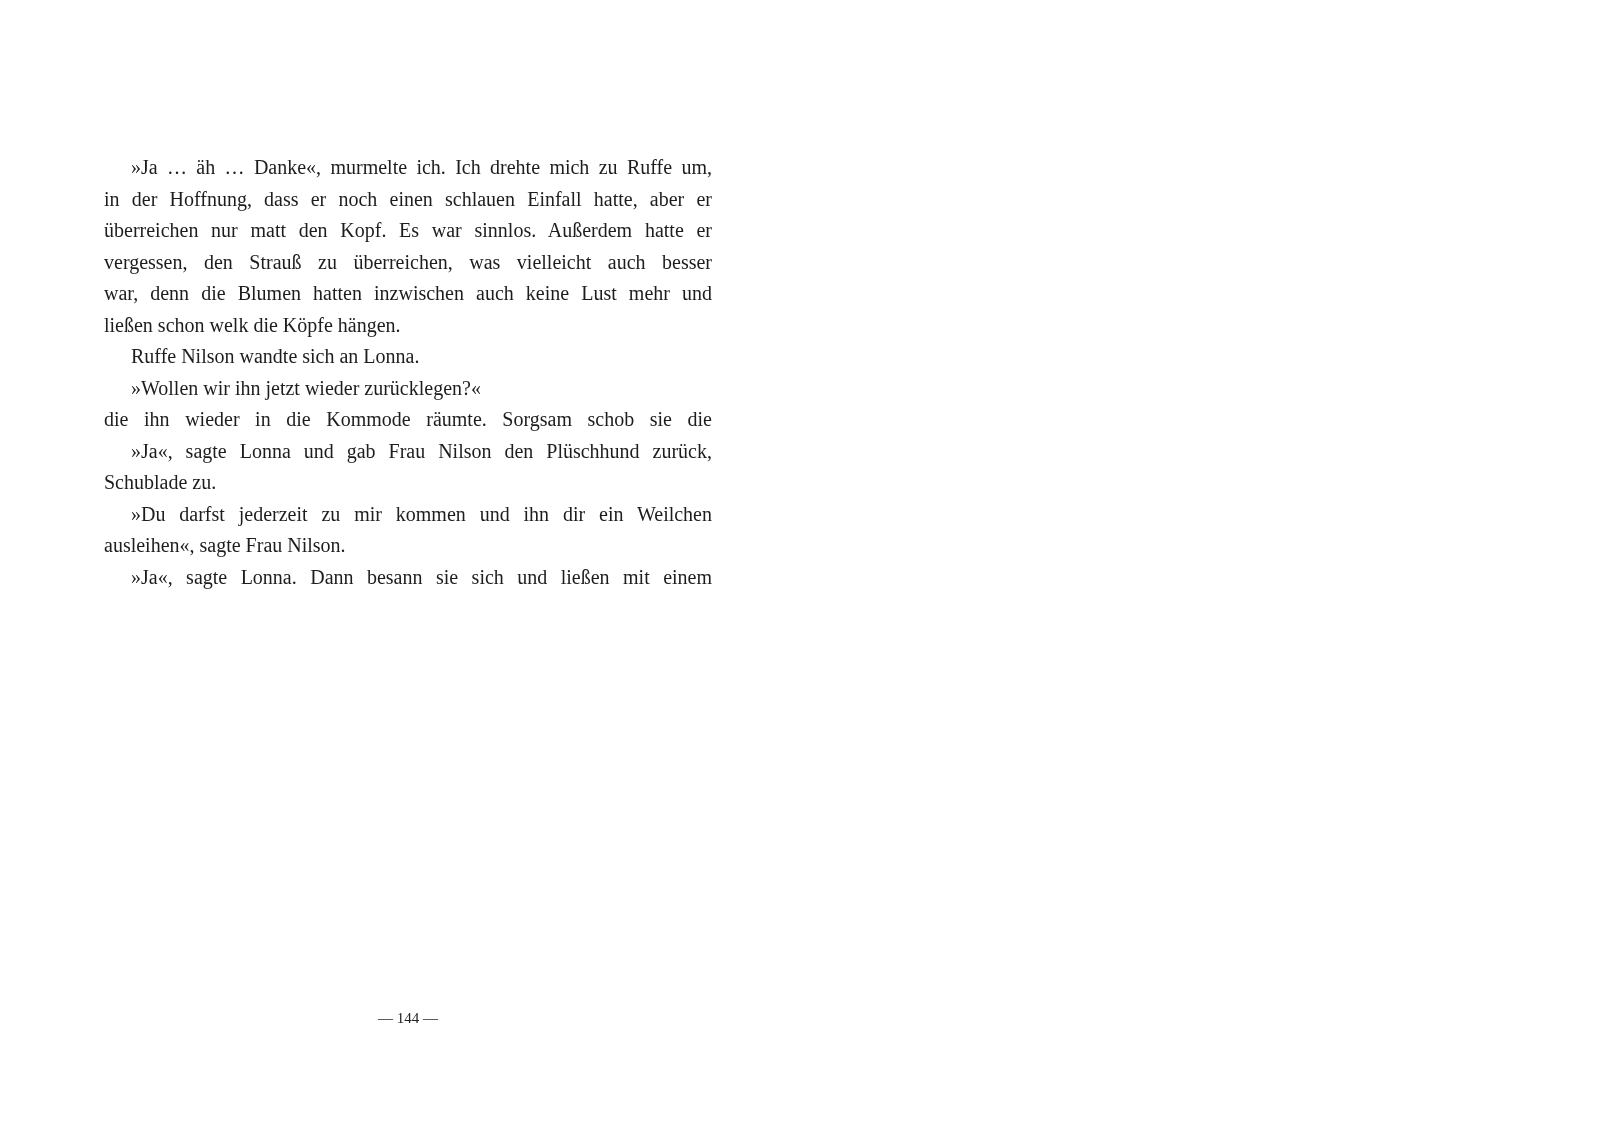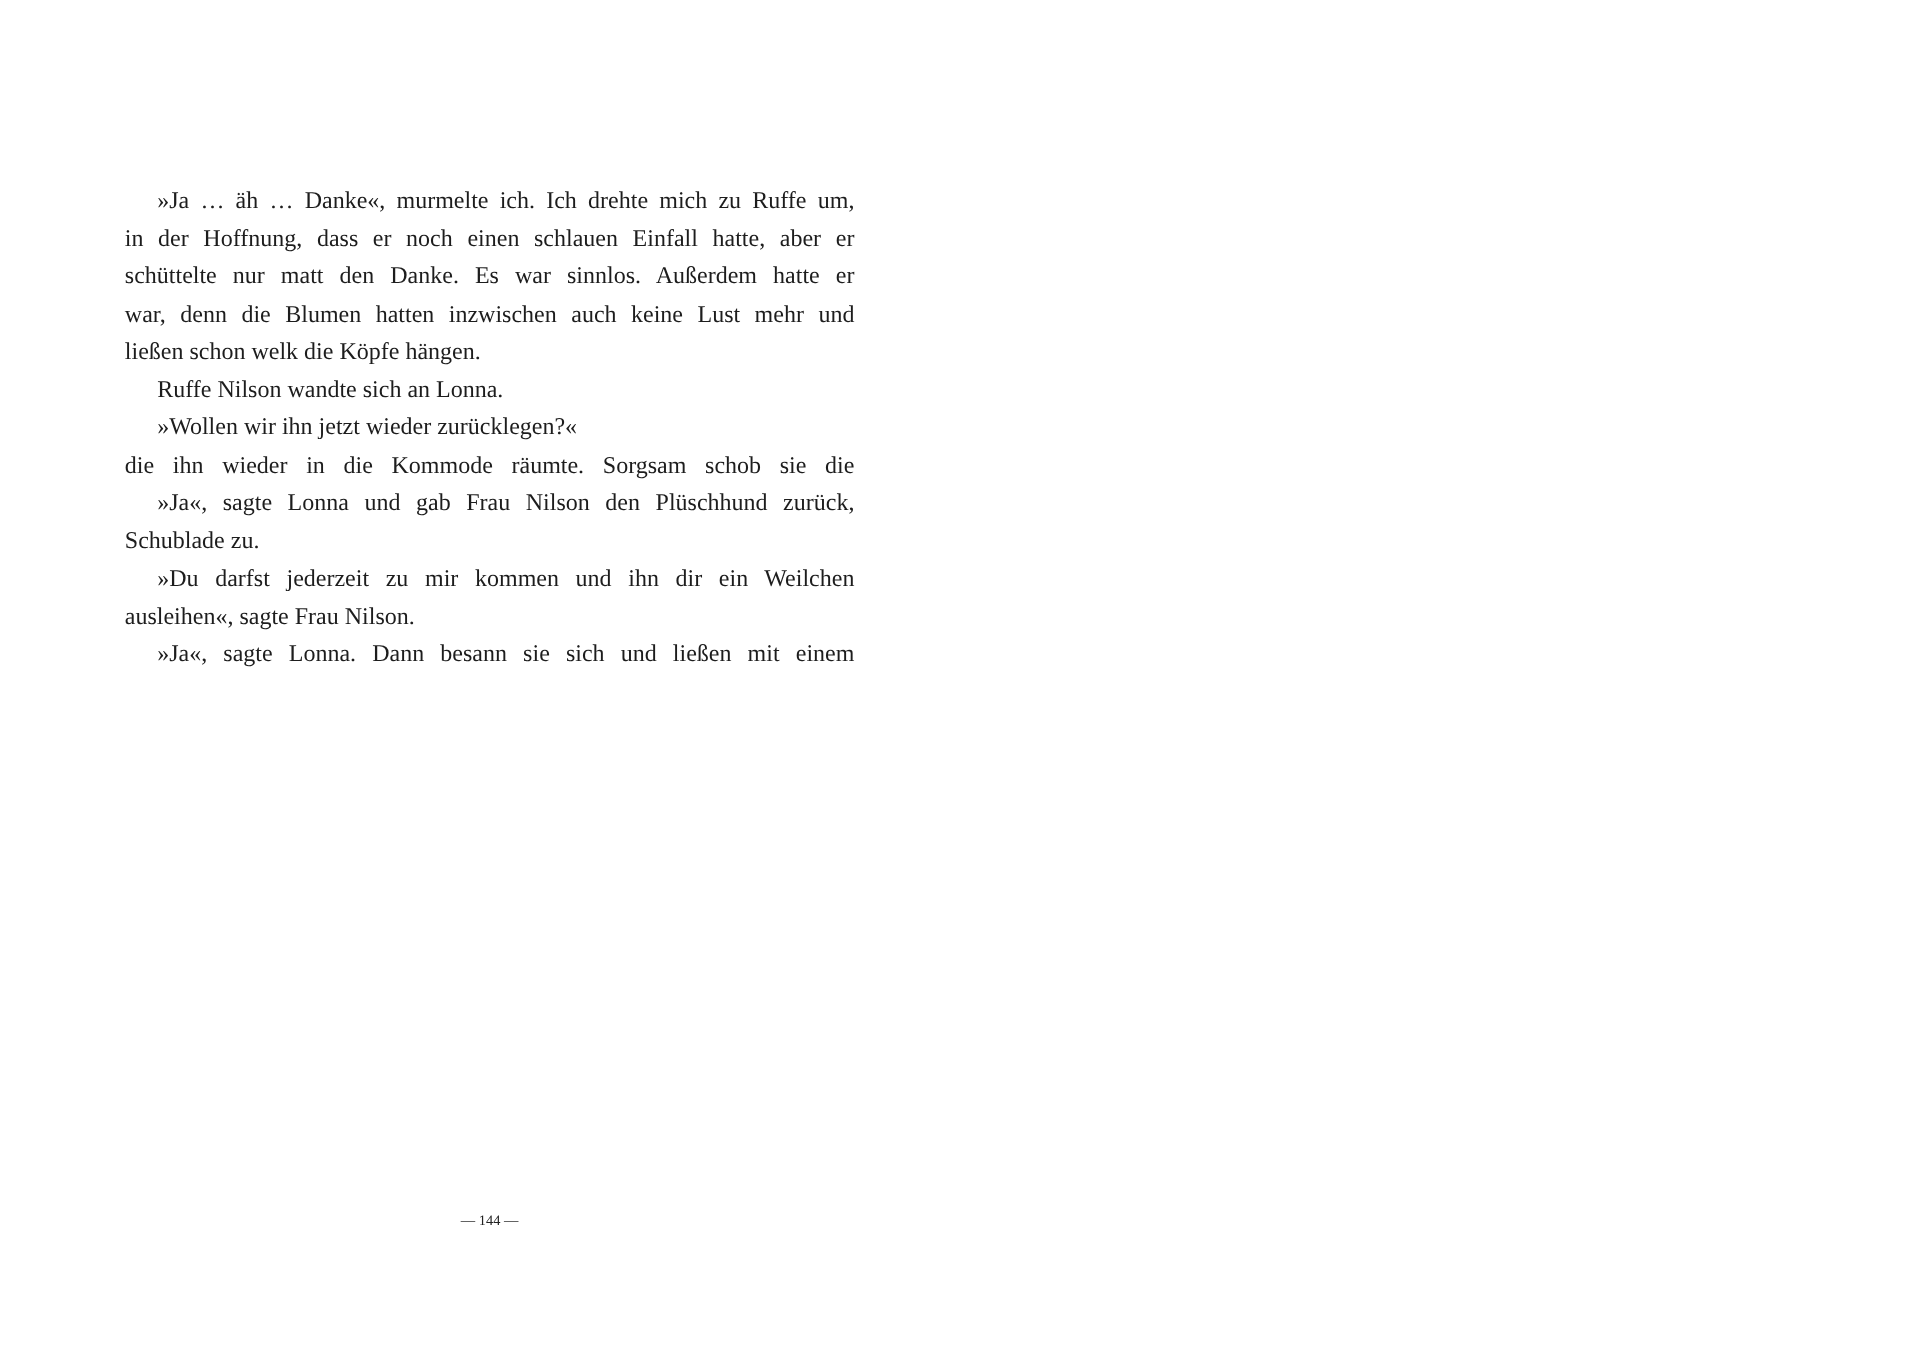--- a/index.html
+++ b/index.html
@@ -17,34 +17,35 @@
 
   .body-text { position: absolute; font-size: 20px; line-height: 31.5px; color: #1d1d1d; }
   .left-body  { left: 104px; top: 108px; width: 608px; }
 
   .tline { text-align: left; height: 31.5px; overflow: visible; }
   .tline.just { text-align: justify; text-align-last: justify; }
   .tline.indent { text-indent: 27px; }
 
   .page-number {
     position: absolute; top: 966px;
-    font-size: 12px; color: #222; text-align: center;
+    font-size: 15px; color: #222; text-align: center;
   }
   .page-number.left  { left: 104px; width: 608px; }
 </style>
 </head>
 <body>
 
 <div>
 
   <div class="page page-left">
     <div class="body-text left-body">
         <div class="tline indent just">»Ja … äh … Danke«, murmelte ich. Ich drehte mich zu Ruffe um,</div>
         <div class="tline just">in der Hoffnung, dass er noch einen schlauen Einfall hatte, aber er</div>
-        <div class="tline just">schüttelte nur matt den Danke. Es war sinnlos. Außerdem hatte er</div>
+        <div class="tline just">überreichen nur matt den Kopf. Es war sinnlos. Außerdem hatte er</div>
+        <div class="tline just">vergessen, den Strauß zu überreichen, was vielleicht auch besser</div>
         <div class="tline just">war, denn die Blumen hatten inzwischen auch keine Lust mehr und</div>
         <div class="tline">ließen schon welk die Köpfe hängen.</div>
         <div class="tline indent">Ruffe Nilson wandte sich an Lonna.</div>
         <div class="tline indent">»Wollen wir ihn jetzt wieder zurücklegen?«</div>
         <div class="tline just">die ihn wieder in die Kommode räumte. Sorgsam schob sie die</div>
         <div class="tline indent just">»Ja«, sagte Lonna und gab Frau Nilson den Plüschhund zurück,</div>
         <div class="tline">Schublade zu.</div>
         <div class="tline indent just">»Du darfst jederzeit zu mir kommen und ihn dir ein Weilchen</div>
         <div class="tline">ausleihen«, sagte Frau Nilson.</div>
         <div class="tline indent just">»Ja«, sagte Lonna. Dann besann sie sich und ließen mit einem</div>

